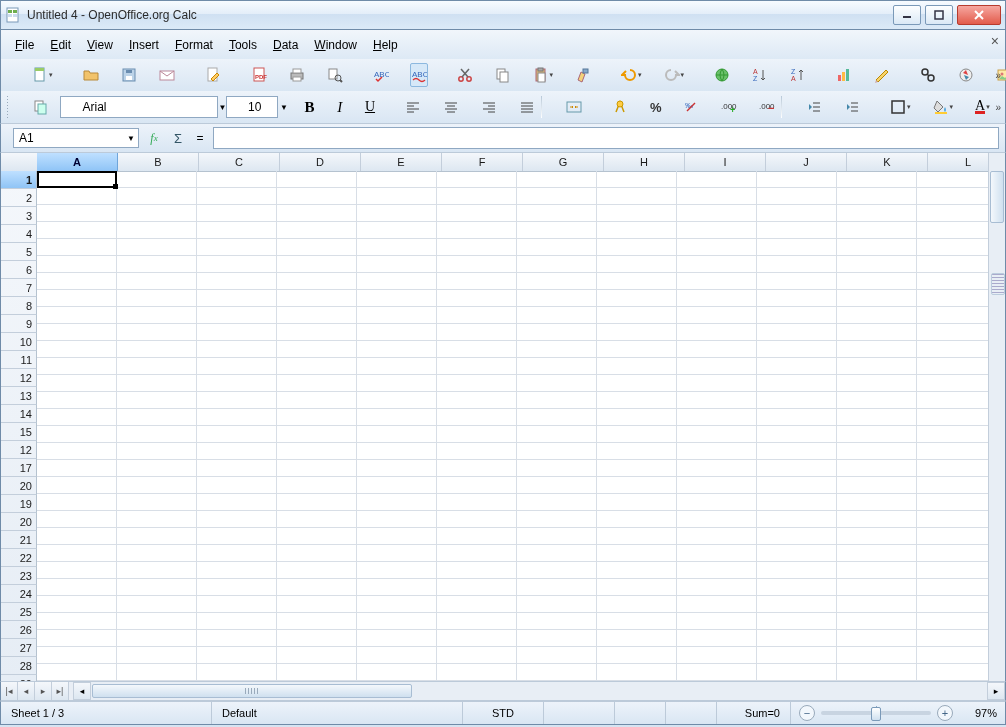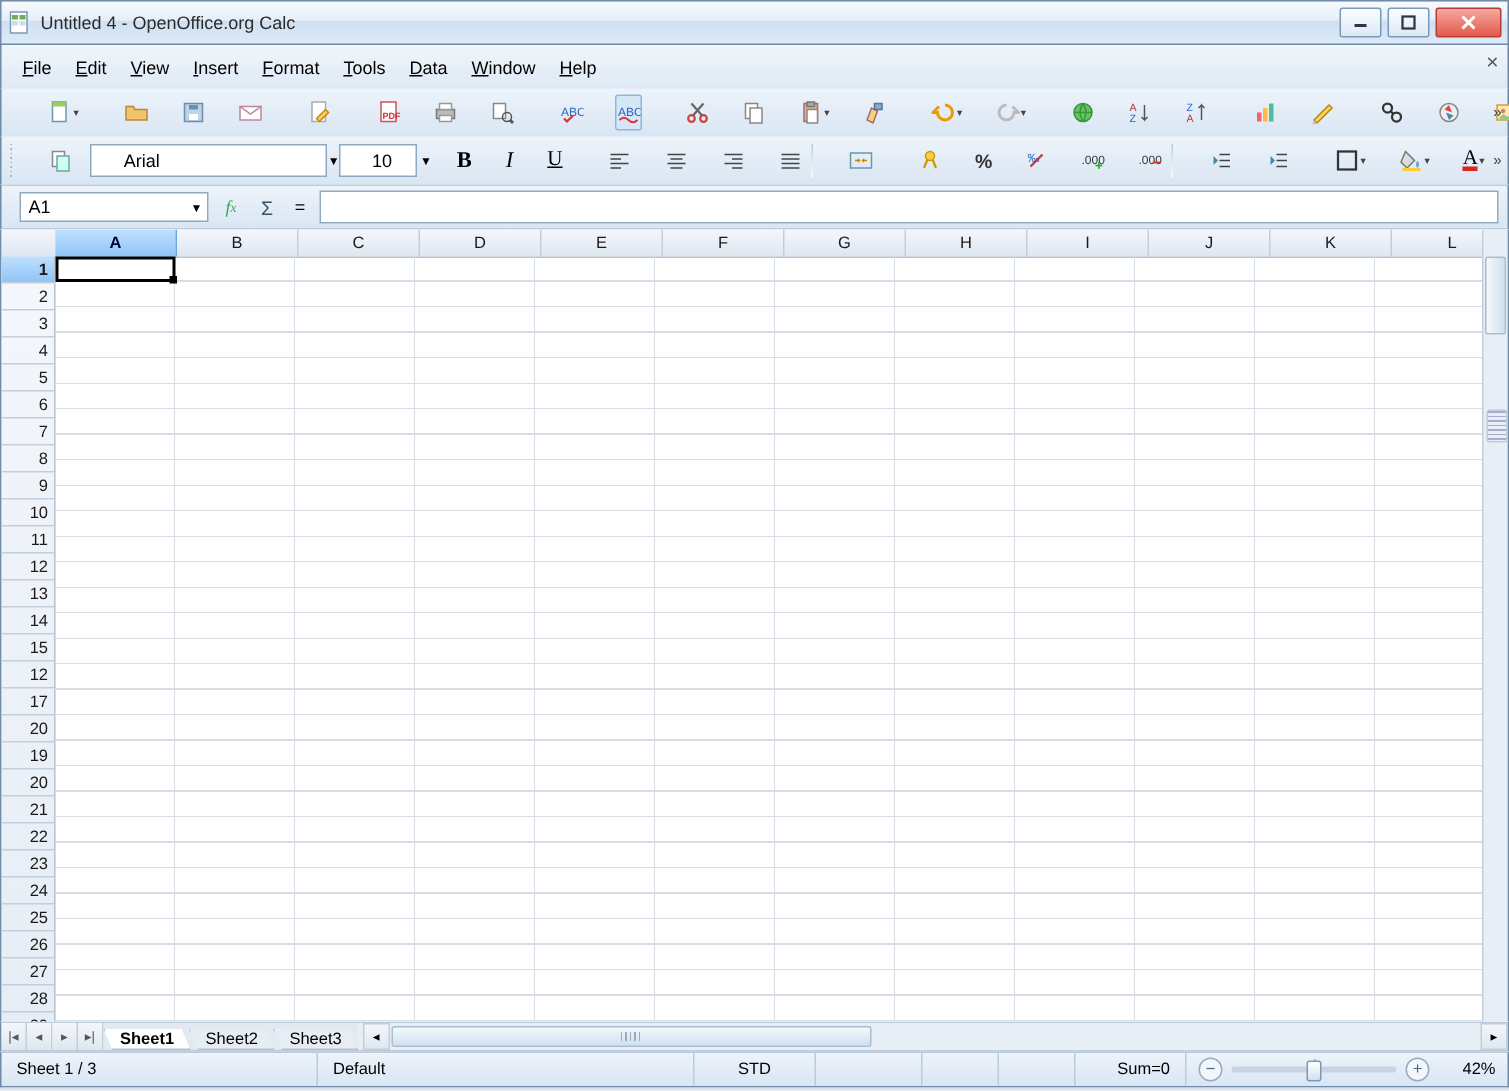--- a/index.html
+++ b/index.html
@@ -718,25 +718,20 @@
   </div>
 </div>
 
 <div class="tabstrip">
   <div class="tabnav">
     <div class="nb">|◂</div>
     <div class="nb">◂</div>
     <div class="nb">▸</div>
     <div class="nb">▸|</div>
   </div>
-  <div class="tabs" id="tabs">
-      <div class="tab active">Sheet1</div>
-      <div class="tab">Sheet2</div>
-      <div class="tab">Sheet3</div>
-    </div>
   <div class="hscroll">
     <div class="arrow">◂</div>
     <div class="track">
         <div class="thumb"></div>
       </div>
     <div class="arrow">▸</div>
   </div>
 </div>
 
 <div class="statusbar">
@@ -746,15 +741,15 @@
   <div class="cell" style="width:50px"></div>
   <div class="cell" style="width:30px"></div>
   <div class="cell" style="width:30px"></div>
   <div class="cell flex" style="justify-content:flex-end">Sum=0</div>
   <div class="zoom">
     <div class="zbtn">−</div>
     <div class="zslider">
         <div class="knob"></div>
       </div>
     <div class="zbtn">+</div>
-    <span style="width:38px;text-align:right">42%</span>
+    <span style="width:38px;text-align:right">97%</span>
   </div>
 </div>
 
 </body></html>

